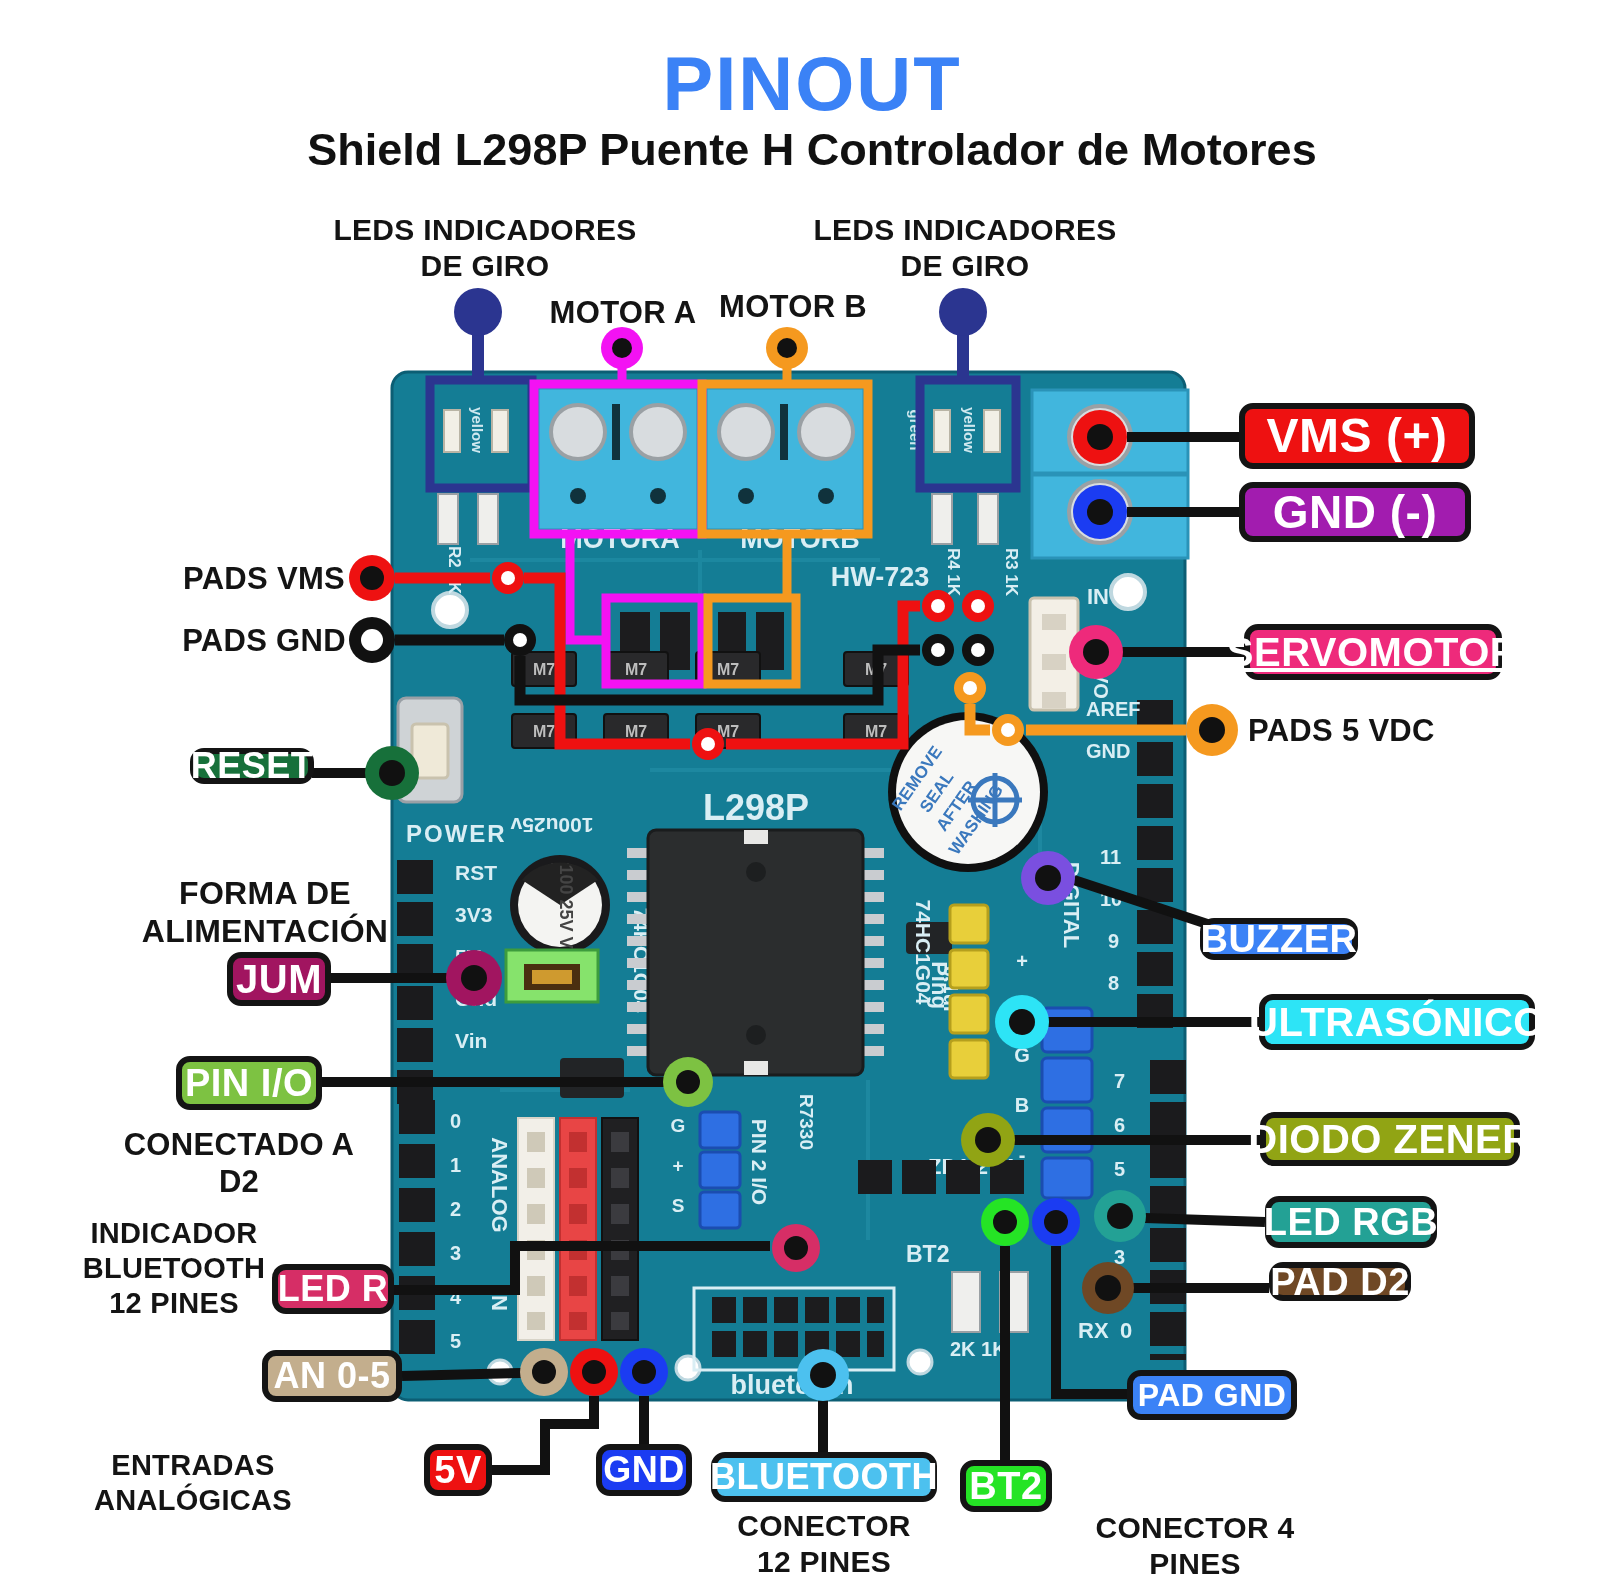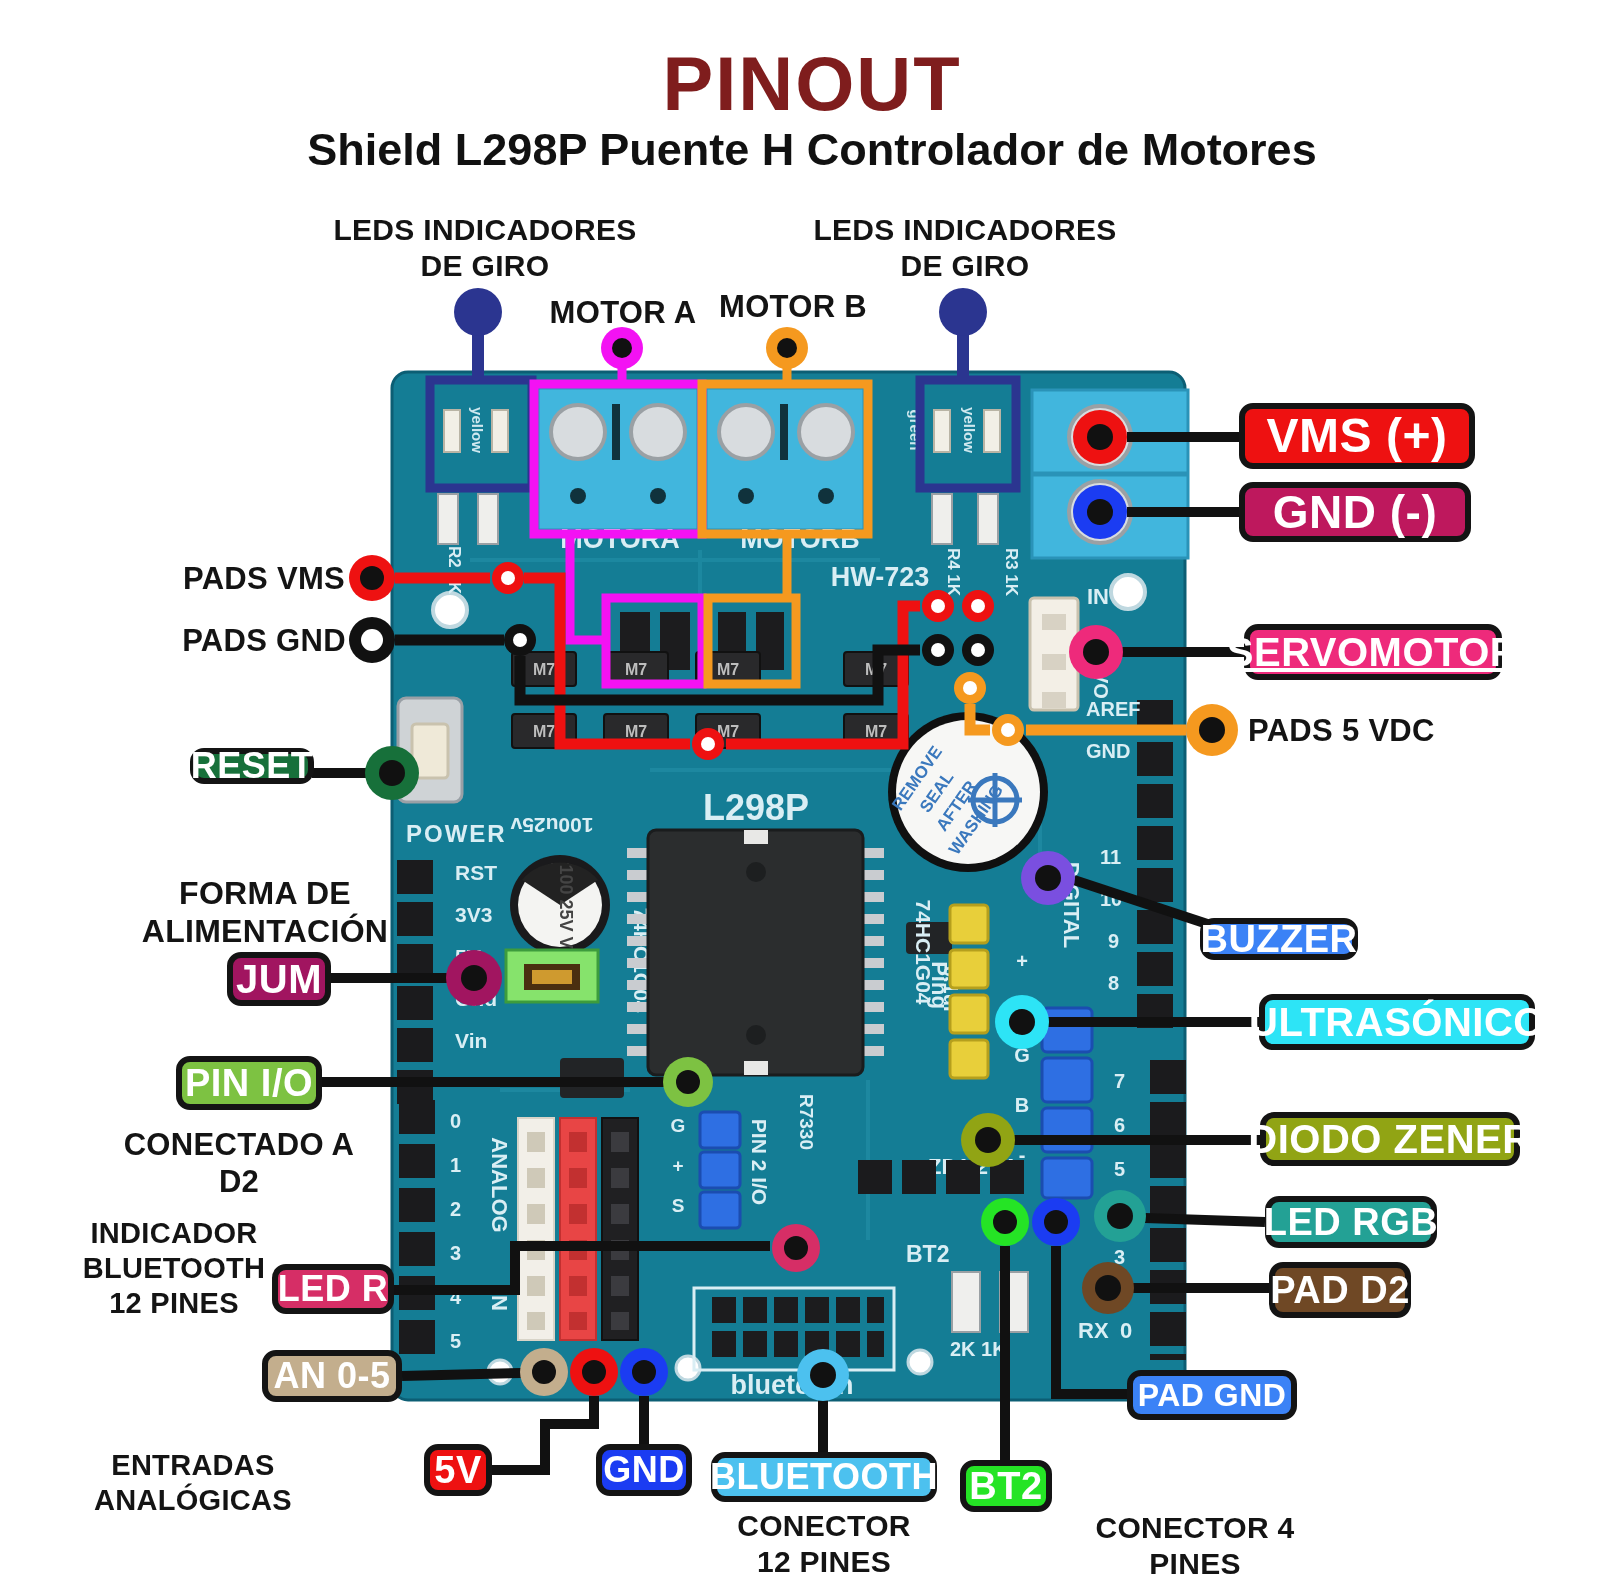--- a/index.html
+++ b/index.html
@@ -6,21 +6,21 @@
   .stage{position:relative;width:1624px;height:1592px;background:#ffffff;
          font-family:"Liberation Sans",sans-serif;overflow:hidden;}
   .stage svg{position:absolute;left:0;top:0;font-family:"Liberation Sans",sans-serif;font-weight:bold;}
   .pill{position:absolute;display:flex;align-items:center;justify-content:center;
         color:#fff;font-weight:bold;border:6px solid #141414;border-radius:14px;
         box-sizing:border-box;letter-spacing:.5px;white-space:nowrap;line-height:1;}
   .blab{position:absolute;color:#141414;font-weight:bold;text-align:center;line-height:1.2;
         letter-spacing:.3px;}
   .blab div{white-space:nowrap;}
   .title{position:absolute;left:0;top:40px;width:100%;text-align:center;font-weight:bold;
-         font-size:76px;color:#7f1d1d;letter-spacing:2px;}
+         font-size:76px;color:#3b82f6;letter-spacing:2px;}
   .subtitle{position:absolute;left:0;top:124px;width:100%;text-align:center;font-weight:bold;
          font-size:45px;color:#111;}
 </style>
 </head>
 <body>
 
 <div class="stage">
 
   <svg width="1624" height="1592" viewBox="0 0 1624 1592">
 
@@ -493,42 +493,42 @@
   <div class="blab" style="left:810px;top:212px;width:310px;font-size:30px;">
     <div>LEDS INDICADORES</div>
     <div>DE GIRO</div>
   </div>
 
   <div class="blab" style="left:528px;top:294px;width:190px;font-size:31px;">MOTOR A</div>
   <div class="blab" style="left:698px;top:288px;width:190px;font-size:31px;">MOTOR B</div>
 
 
   <div class="pill" style="left:1239px;top:403px;width:236px;height:66px;background:#ee1111;font-size:48px;">VMS (+)</div>
-  <div class="pill" style="left:1239px;top:482px;width:232px;height:60px;background:#be185d;font-size:46px;">GND (-)</div>
+  <div class="pill" style="left:1239px;top:482px;width:232px;height:60px;background:#a21caf;font-size:46px;">GND (-)</div>
 
   <div class="blab" style="left:178px;top:560px;width:172px;font-size:31px;">PADS VMS</div>
   <div class="blab" style="left:178px;top:622px;width:172px;font-size:31px;">PADS GND</div>
 
   <div class="pill" style="left:190px;top:748px;width:124px;height:36px;background:#17703a;font-size:36px;">RESET</div>
 
   <div class="pill" style="left:1244px;top:624px;width:258px;height:56px;background:#ee2a7b;font-size:40px;text-decoration:underline;">SERVOMOTOR</div>
   <div class="blab" style="left:1248px;top:712px;width:240px;font-size:31px;text-align:left;">PADS 5 VDC</div>
 
   <div class="pill" style="left:1200px;top:918px;width:158px;height:42px;background:#3b82f6;font-size:38px;">BUZZER</div>
 
   <div class="blab" style="left:140px;top:874px;width:250px;font-size:32px;">
     <div>FORMA DE</div>
     <div>ALIMENTACIÓN</div>
   </div>
   <div class="pill" style="left:227px;top:952px;width:104px;height:54px;background:#a11560;font-size:40px;">JUM</div>
 
   <div class="pill" style="left:1259px;top:994px;width:276px;height:56px;background:#2de4f6;font-size:40px;">ULTRASÓNICO</div>
   <div class="pill" style="left:1260px;top:1112px;width:260px;height:54px;background:#91a414;font-size:40px;">DIODO ZENER</div>
   <div class="pill" style="left:1265px;top:1196px;width:172px;height:52px;background:#23a195;font-size:38px;">LED RGB</div>
-  <div class="pill" style="left:1269px;top:1262px;width:142px;height:56px;background:#6f4825;font-size:38px;">PAD D2</div>
+  <div class="pill" style="left:1269px;top:1262px;width:142px;height:39px;background:#6f4825;font-size:38px;">PAD D2</div>
 
   <div class="pill" style="left:176px;top:1056px;width:146px;height:54px;background:#7dc242;font-size:38px;">PIN I/O</div>
   <div class="blab" style="left:116px;top:1126px;width:246px;font-size:31px;">
     <div>CONECTADO A</div>
     <div>D2</div>
   </div>
 
   <div class="blab" style="left:72px;top:1216px;width:204px;font-size:29px;">
     <div>INDICADOR</div>
     <div>BLUETOOTH</div>

